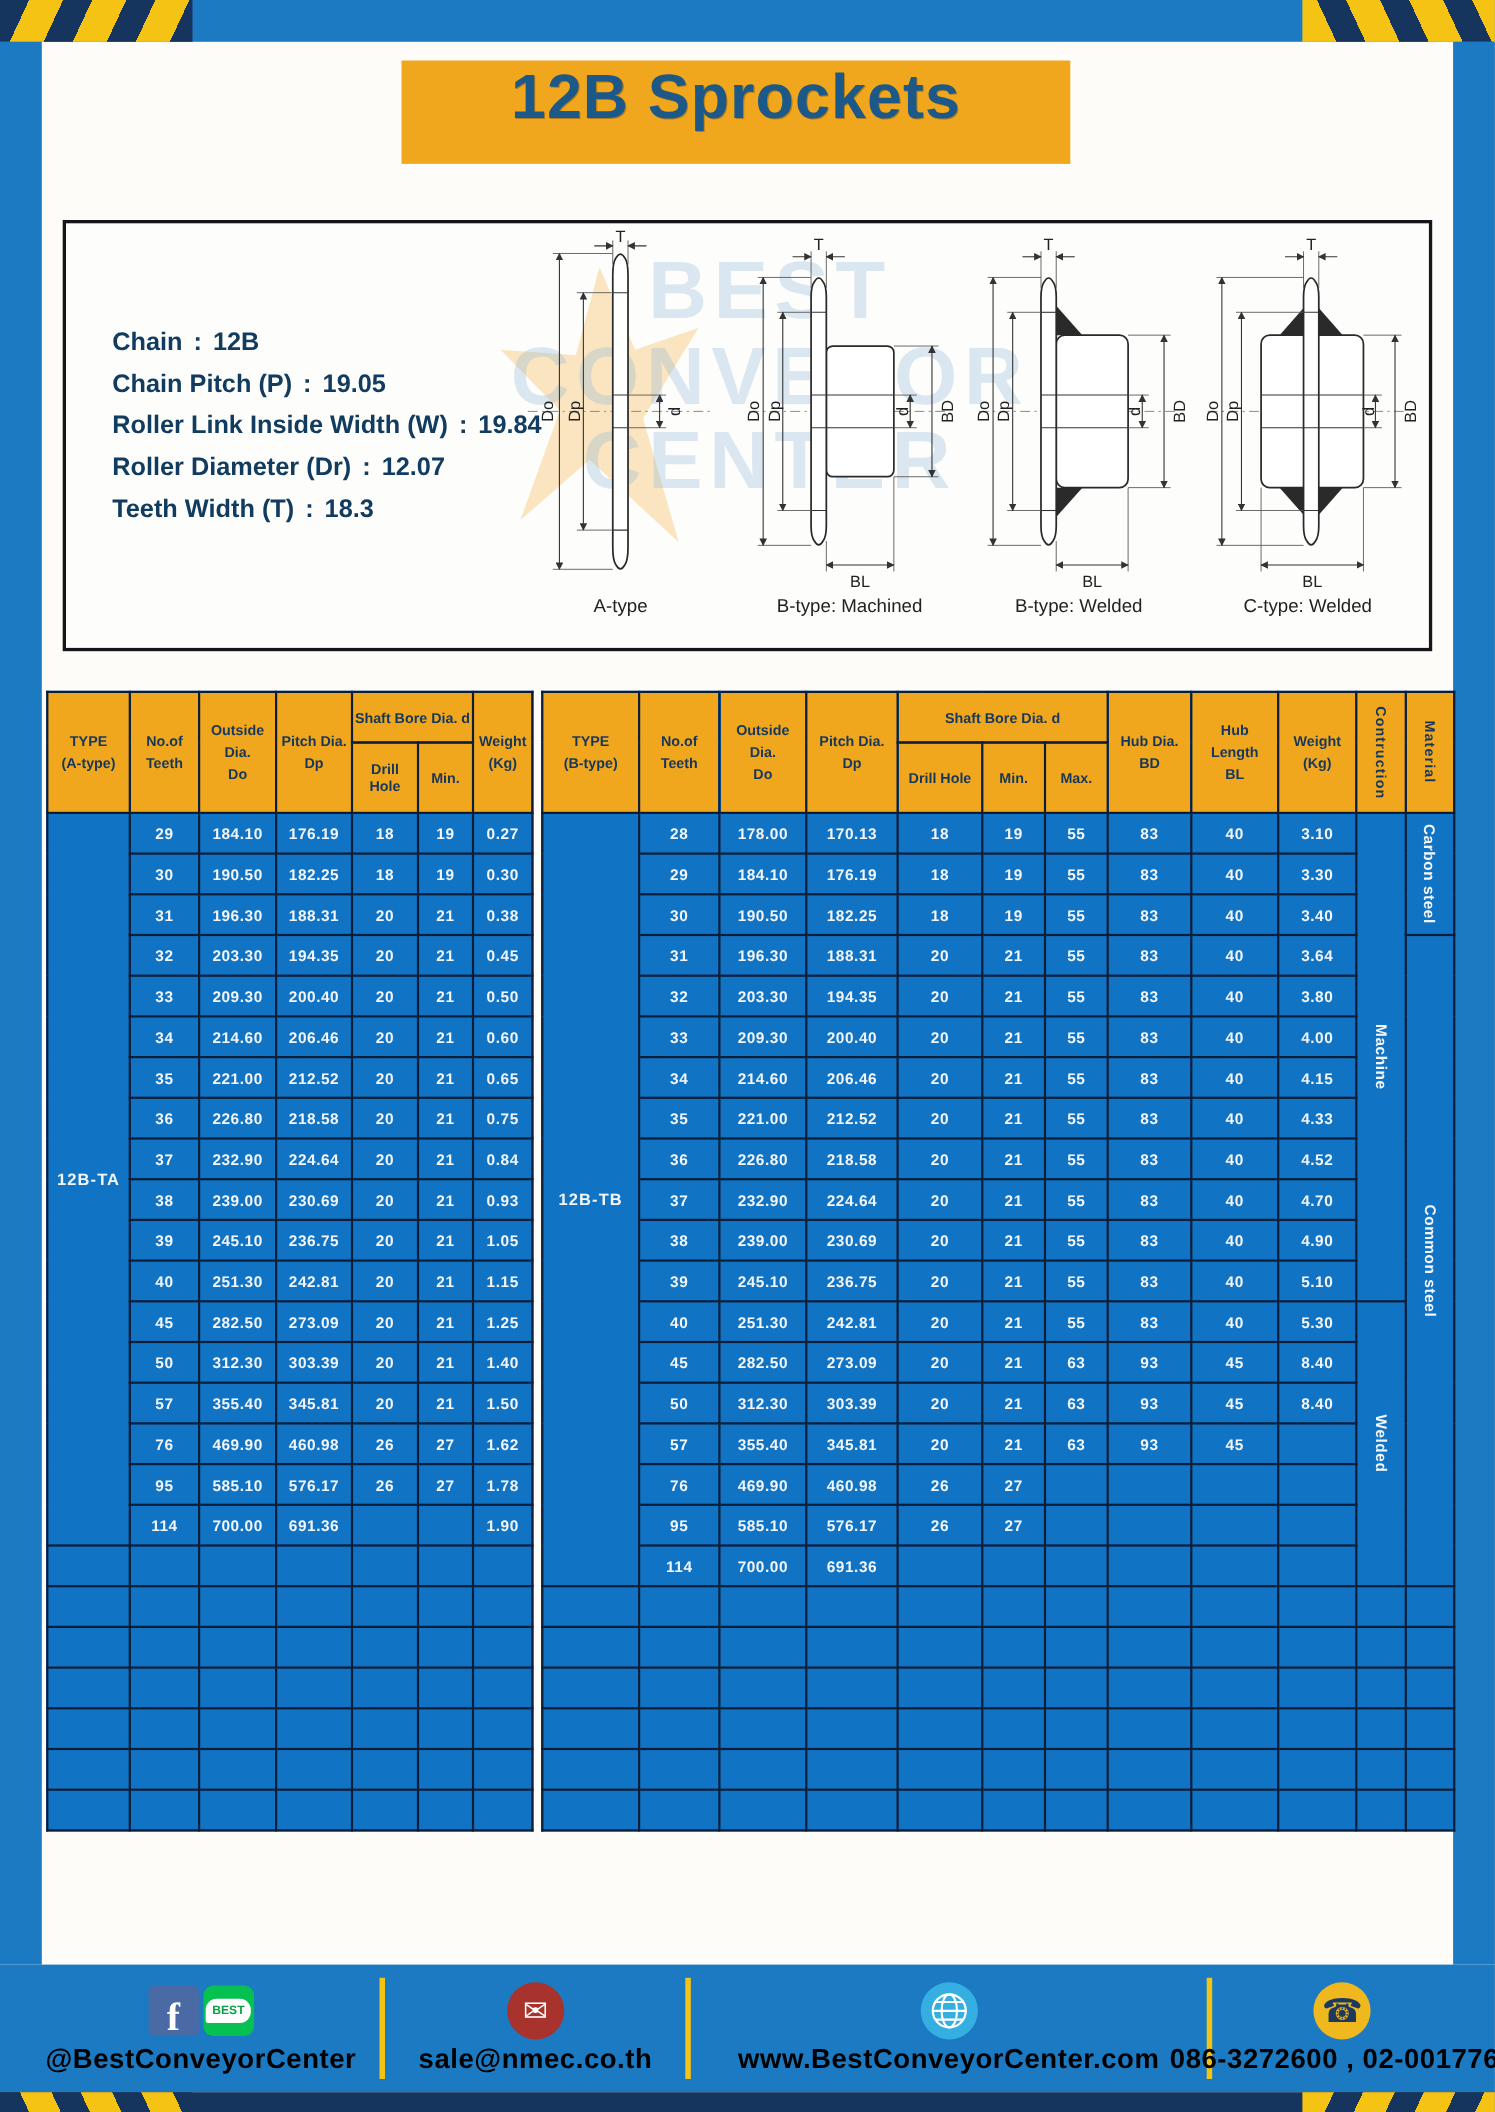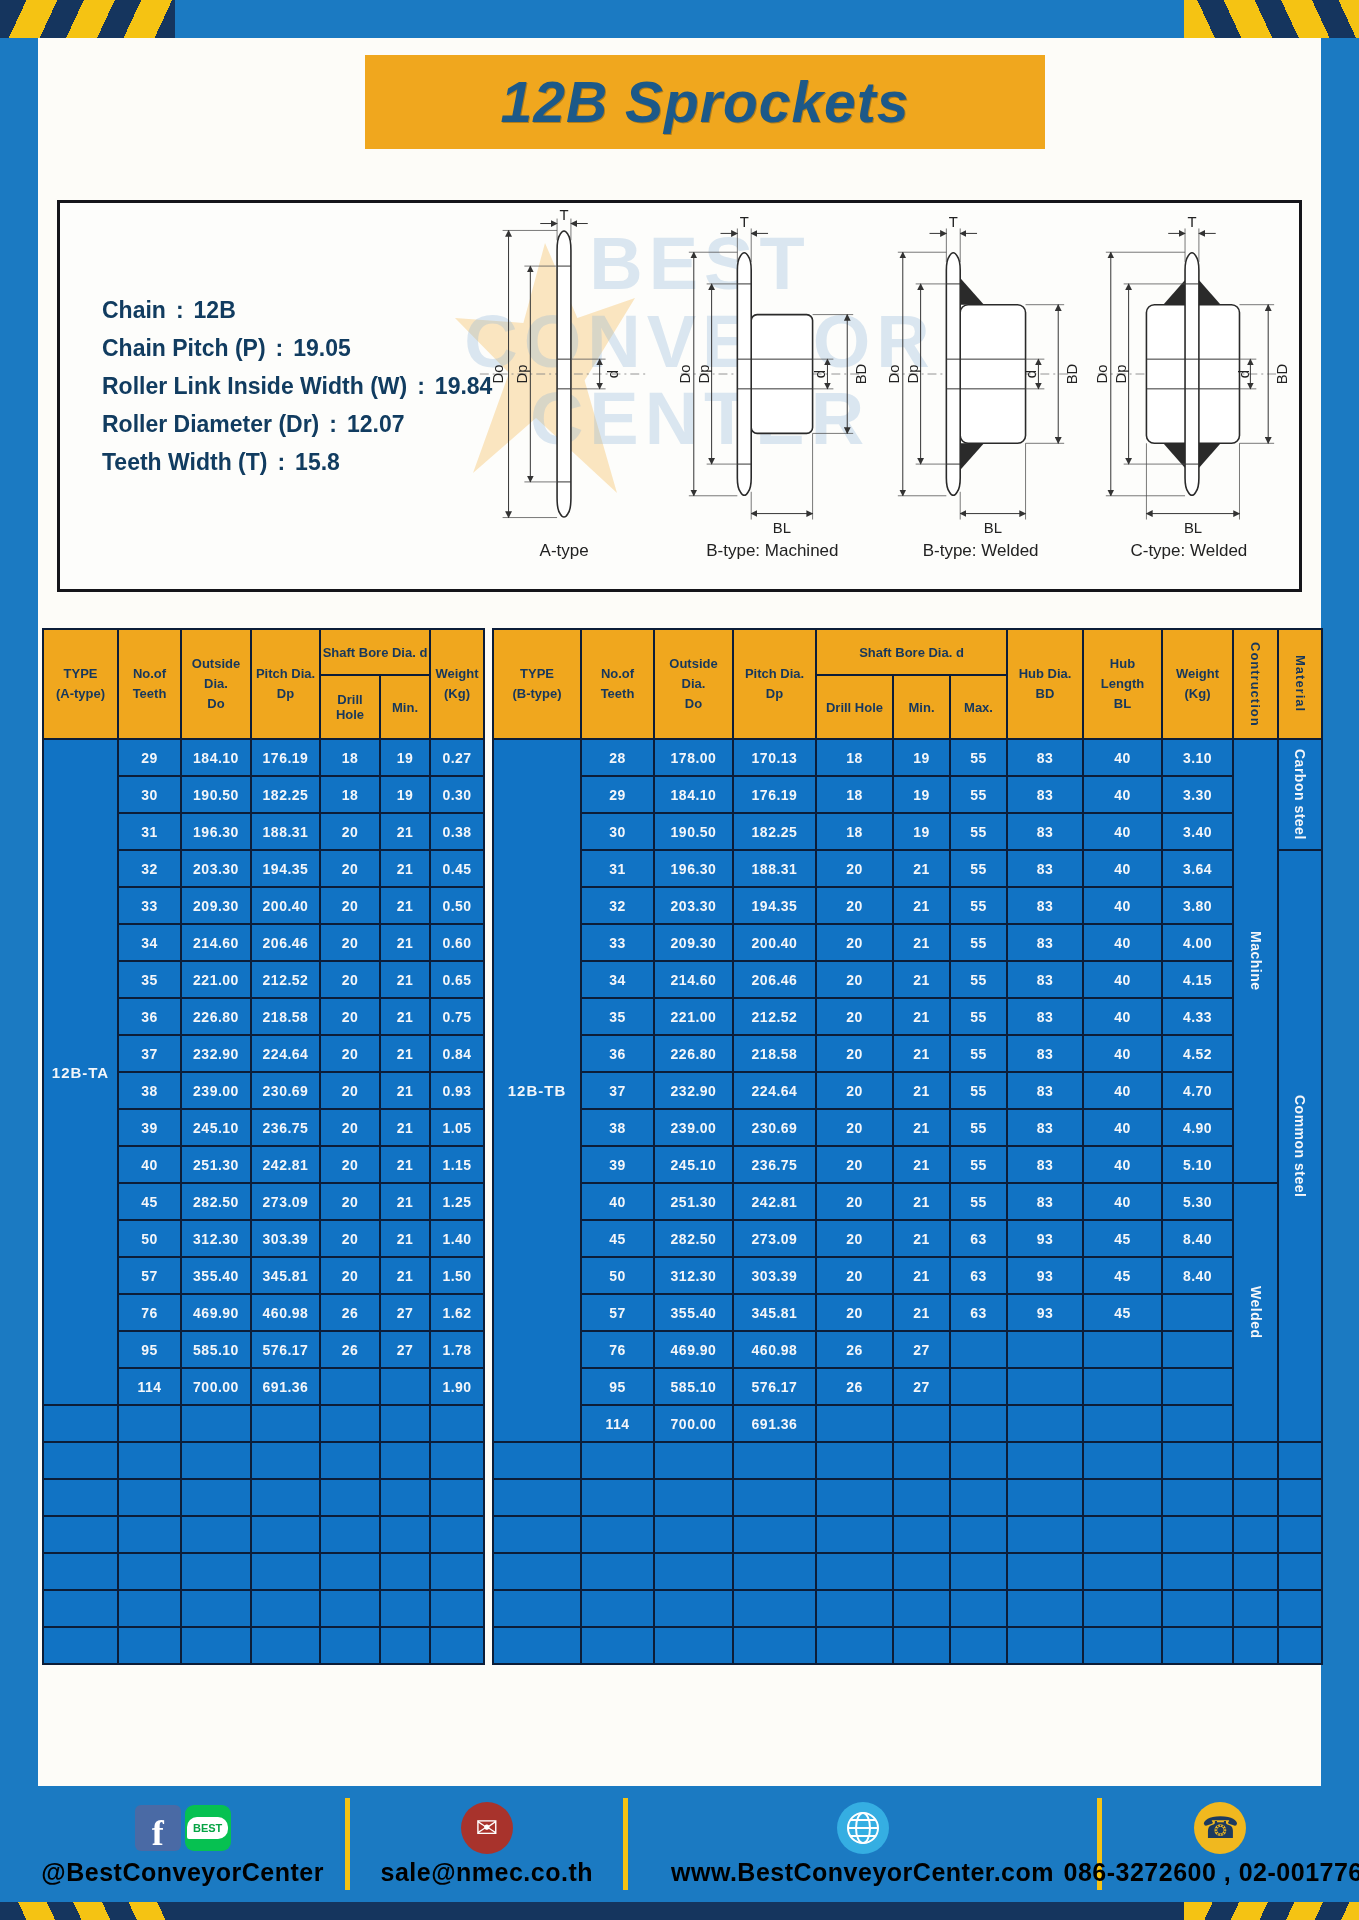--- a/index.html
+++ b/index.html
@@ -16,22 +16,22 @@
   .hazard{width:175px;height:100%;}
   .hazard.left{background:repeating-linear-gradient(115deg,var(--navy) 0 24px,var(--hazard-yellow) 24px 52px);}
   .hazard.right{background:repeating-linear-gradient(65deg,var(--hazard-yellow) 0 28px,var(--navy) 28px 52px);}
   .frame-side{position:absolute;top:38px;width:38px;background:var(--frame-blue);height:1748px;}
   .frame-side.l{left:0;} .frame-side.r{right:0;}
   .bottom-band{position:absolute;bottom:0;left:0;right:0;height:18px;background:var(--navy);display:flex;justify-content:space-between;}
   .bottom-band .hazard.left{background:repeating-linear-gradient(65deg,var(--navy) 0 24px,var(--hazard-yellow) 24px 50px);}
   .bottom-band .hazard.right{background:repeating-linear-gradient(115deg,var(--hazard-yellow) 0 26px,var(--navy) 26px 50px);}
 
   
-  .title-banner{position:absolute;left:365px;top:55px;width:680px;height:94px;background:var(--header-yellow);
-    display:flex;align-items:center;justify-content:center;font-style:italic;}
+  .title-banner{position:absolute;left:365px;top:55px;width:608px;height:94px;background:var(--header-yellow);
+    display:flex;justify-content:center;}
   .title-banner span{font-size:57px;font-weight:800;color:var(--title-text);letter-spacing:1px;text-shadow:1px 1px 0 rgba(0,0,0,.25);}
 
   
   .diagram-panel{position:absolute;left:57px;top:200px;width:1245px;height:392px;background:#fdfdfb;border:3px solid #15151a;}
   .watermark{position:absolute;left:380px;top:22px;width:520px;font-weight:800;font-size:74px;line-height:1.05;
     color:rgba(140,178,216,.30);letter-spacing:6px;text-align:center;pointer-events:none;}
   .wm-shape{position:absolute;left:395px;top:40px;width:180px;height:250px;background:rgba(244,170,40,.28);
     clip-path:polygon(50% 0,68% 30%,100% 22%,72% 55%,90% 100%,45% 70%,10% 92%,30% 52%,0 30%,38% 32%);}
   .specs{position:absolute;left:42px;top:88px;}
   .spec-line{font-size:23px;font-weight:700;color:var(--spec-text);line-height:38px;white-space:nowrap;}
@@ -96,21 +96,21 @@
 
   <div class="diagram-panel">
     <div class="wm-shape"></div>
     <div class="watermark">BEST CONVEYOR CENTER</div>
 
     <div class="specs">
       <div class="spec-line"><span>Chain</span><span class="colon">:</span><span>12B</span></div>
       <div class="spec-line"><span>Chain Pitch (P)</span><span class="colon">:</span><span>19.05</span></div>
       <div class="spec-line"><span>Roller Link Inside Width (W)</span><span class="colon">:</span><span>19.84</span></div>
       <div class="spec-line"><span>Roller Diameter (Dr)</span><span class="colon">:</span><span>12.07</span></div>
-      <div class="spec-line"><span>Teeth Width (T)</span><span class="colon">:</span><span>15.8</span></div>
+      <div class="spec-line"><span>Teeth Width (T)</span><span class="colon">:</span><span>18.3</span></div>
     </div>
 
     <div class="diagrams-row">
 
       <div class="diagram">
         <svg viewBox="0 0 200 330">
           <defs>
               <marker id="m-a" viewBox="0 0 10 10" refX="9" refY="5" markerWidth="7" markerHeight="7" orient="auto-start-reverse">
                 <path d="M0,0L10,5L0,10z" fill="#333"></path>
               </marker>

